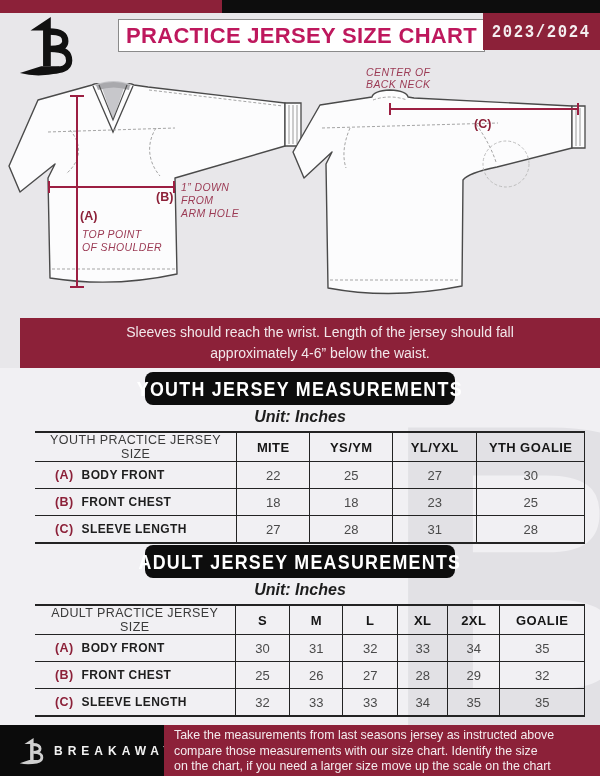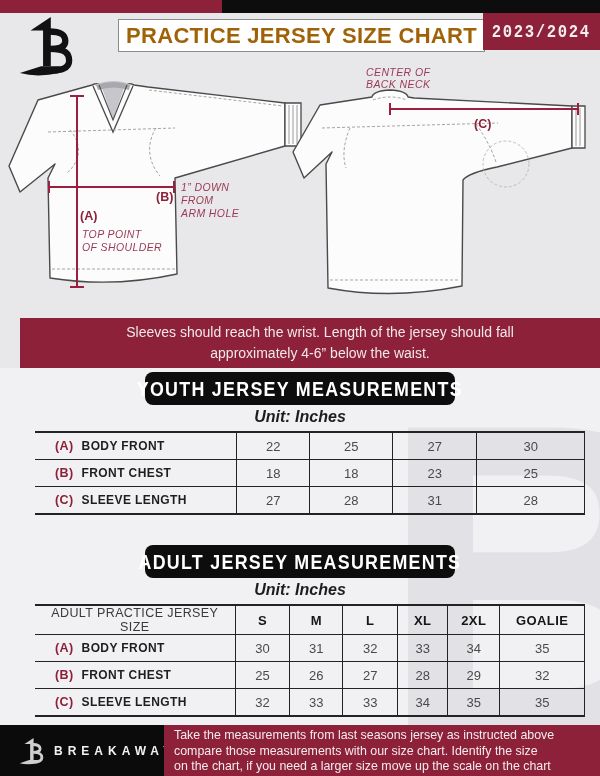--- a/index.html
+++ b/index.html
@@ -5,21 +5,21 @@
   html,body{margin:0;padding:0;}
   .page{position:relative;width:600px;height:776px;overflow:hidden;
         background:#e8e7ea;font-family:"Liberation Sans",sans-serif;}
 
   
   .top-strip{position:absolute;left:0;top:0;width:600px;height:13px;background:#0d0d0d;}
   .top-strip-maroon{position:absolute;left:0;top:0;width:222px;height:13px;background:#8c2139;}
   .logo-main{position:absolute;left:16px;top:15px;width:58px;height:62px;color:#111;}
   .title-box{position:absolute;left:118px;top:19px;width:365px;height:31px;background:#fff;
              border:1px solid #8a8a8a;display:flex;align-items:center;justify-content:center;}
-  .title-box span{font-size:22px;font-weight:800;letter-spacing:.3px;color:#a16207;white-space:nowrap;}
+  .title-box span{font-size:22px;font-weight:800;letter-spacing:.3px;color:#be185d;white-space:nowrap;}
   .year-box{position:absolute;left:483px;top:13px;width:117px;height:37px;background:#8c2139;
             display:flex;align-items:center;justify-content:center;}
   .year-box span{color:#f4edef;font-size:19px;font-weight:bold;letter-spacing:2px;
                  transform:scaleX(.82);white-space:nowrap;font-family:"Liberation Mono","DejaVu Sans Mono",monospace;}
 
   
   .diagram{position:absolute;left:0;top:58px;width:600px;height:256px;}
   .jersey{position:absolute;}
   .jersey path,.jersey rect{vector-effect:non-scaling-stroke;}
   .maroon-line{stroke:#9c1f42;stroke-width:2;}
@@ -172,20 +172,27 @@
     <div class="tbl-wrap" style="top:63px;">
       <table class="size-table">
         <colgroup>
           <col style="width:36.7%">
             <col style="width:13.3%">
             <col style="width:15.1%">
           <col style="width:15.3%">
             <col style="width:19.6%">
         </colgroup>
         <tbody>
+            <tr class="head">
+          <td class="lbl-h">YOUTH PRACTICE JERSEY SIZE</td>
+          <td class="col-h">MITE</td>
+          <td class="col-h">YS/YM</td>
+          <td class="col-h">YL/YXL</td>
+          <td class="col-h">YTH GOALIE</td>
+        </tr>
         <tr class="data">
           <td class="row-lbl"><span class="key">(A)</span><span class="nm">BODY FRONT</span></td>
           <td class="num">22</td>
           <td class="num">25</td>
           <td class="num">27</td>
           <td class="num">30</td>
         </tr>
         <tr class="data">
           <td class="row-lbl"><span class="key">(B)</span><span class="nm">FRONT CHEST</span></td>
           <td class="num">18</td>

